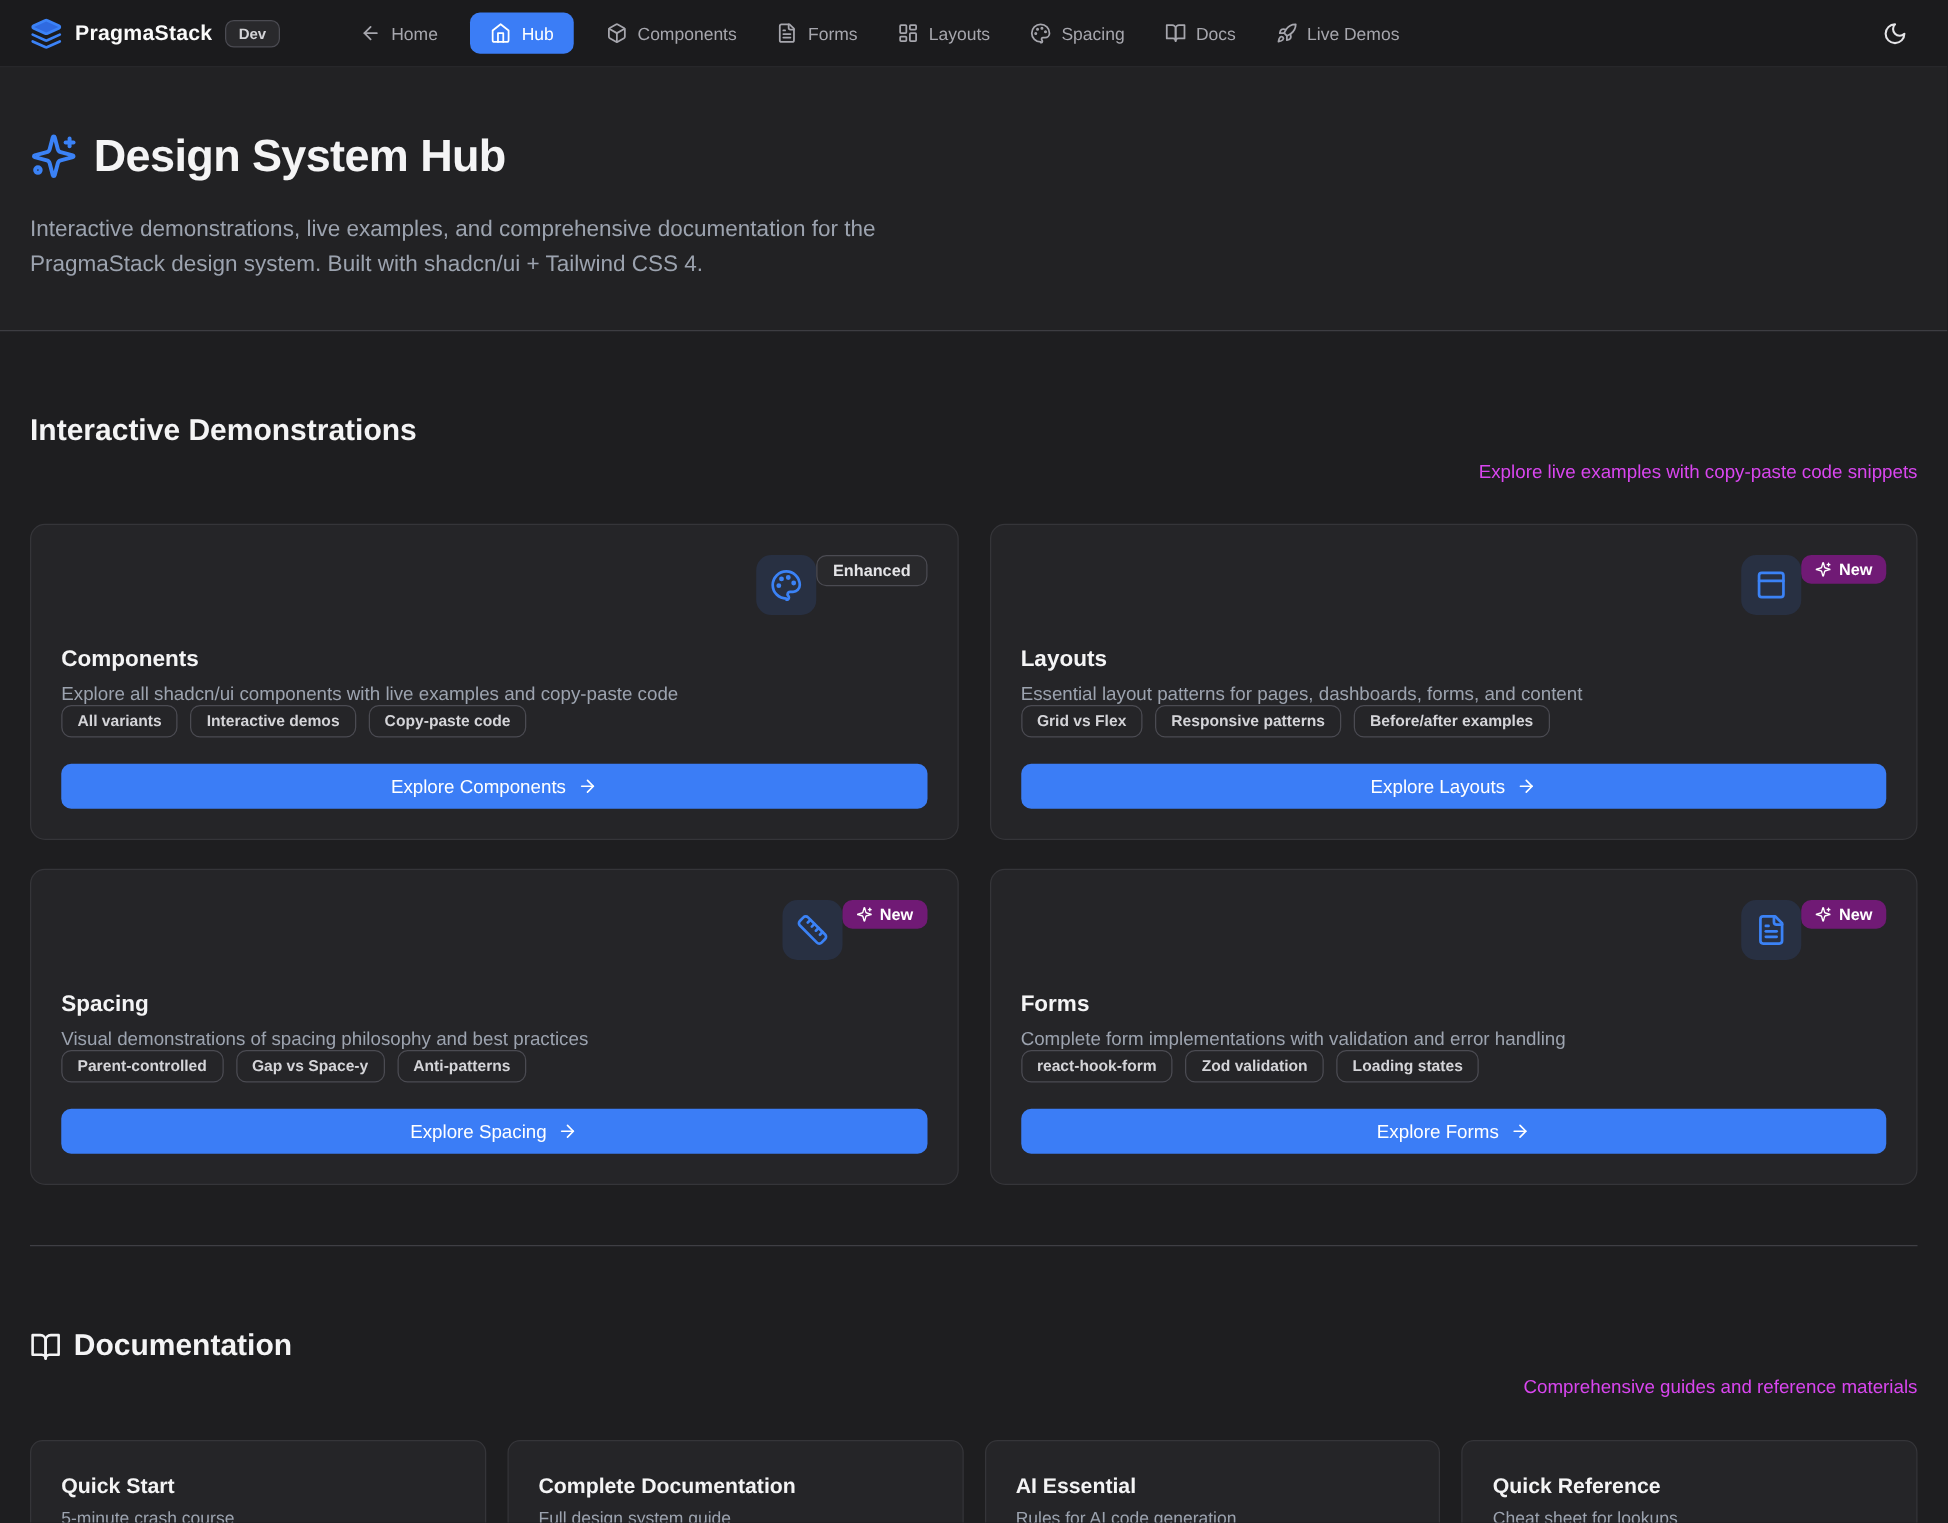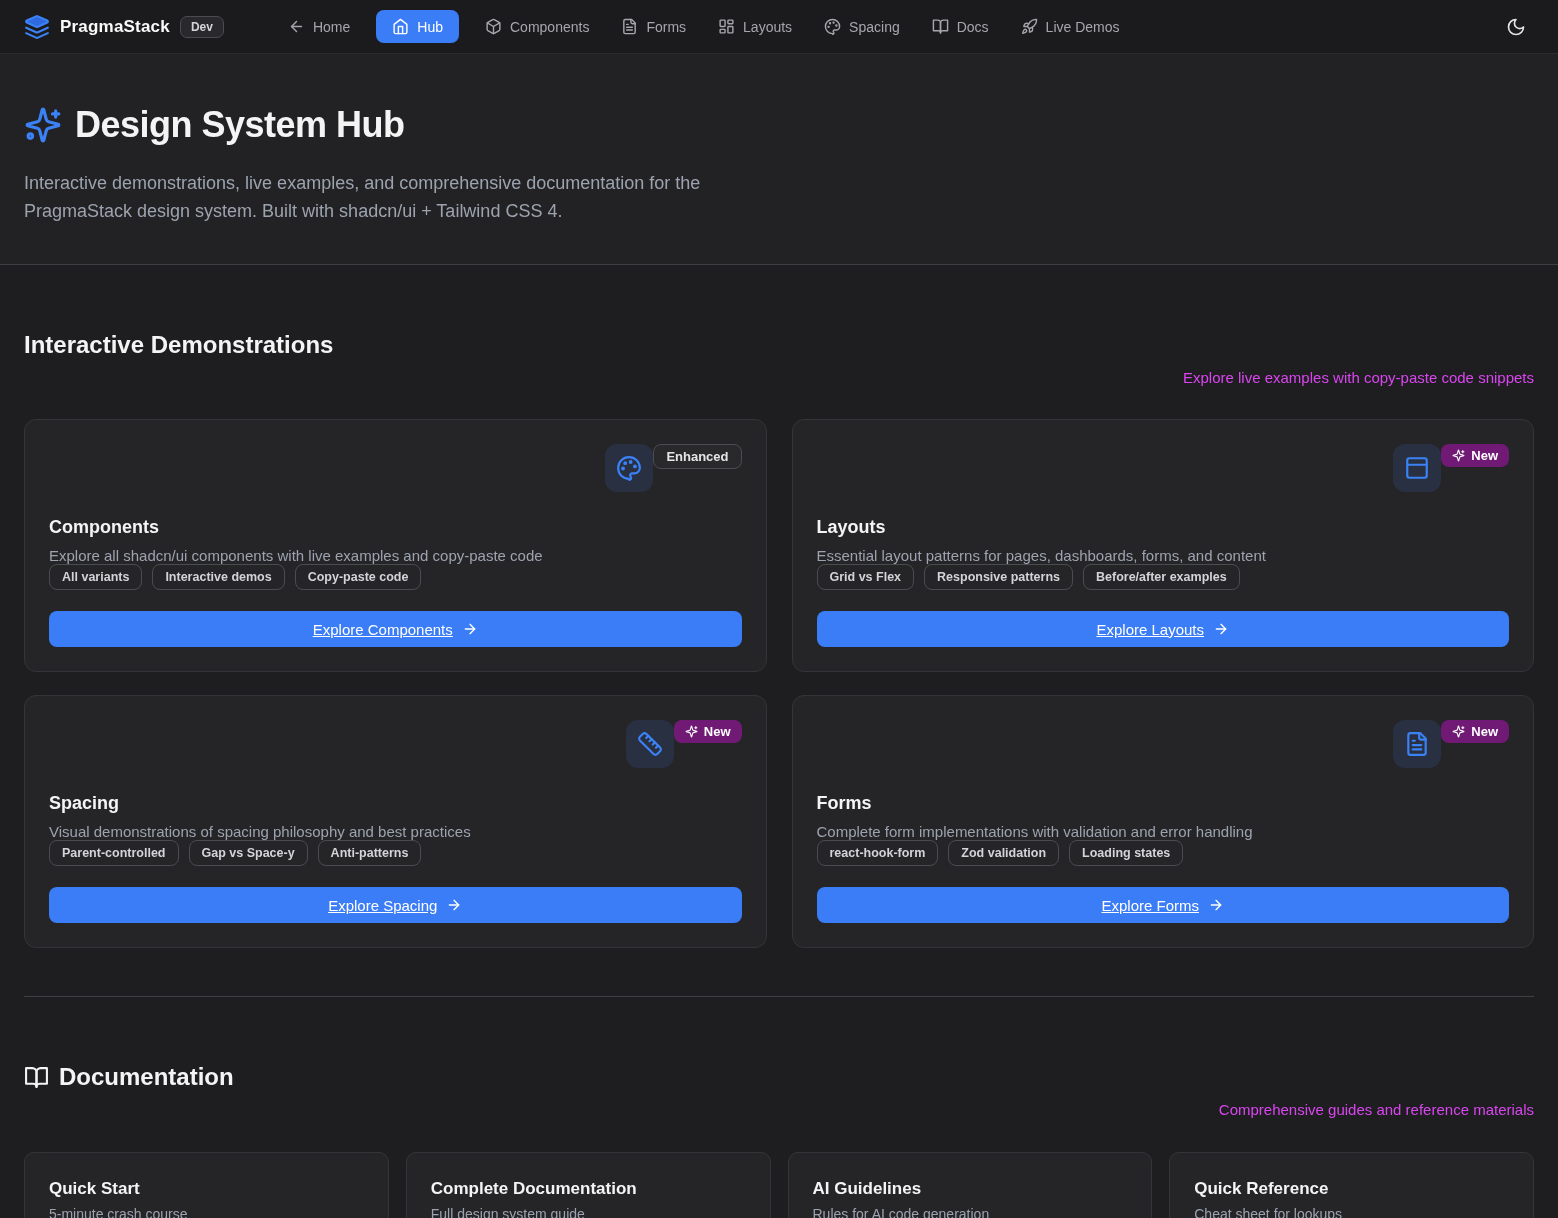--- a/index.html
+++ b/index.html
@@ -47,21 +47,21 @@
   .badge-new { display:flex; align-items:center; gap:6px; font-size:13px; font-weight:700;
                color:#fff; background:#701a75; border-radius:8px; padding:4px 11px; }
   .badge-new svg { stroke:#fff; }
   .card-title { margin-top:25px; font-size:18px; font-weight:700; color:#f4f4f5; }
   .card-desc { margin-top:9px; font-size:15px; color:#9ca3af; }
   .tag-row { margin-top:auto; display:flex; gap:10px; }
   .tag { font-size:12.5px; font-weight:700; color:#d4d4d8; border:1px solid #4b4b52;
          border-radius:8px; padding:5px 12px; cursor:default; }
   .cta-btn { margin-top:21px; height:40px; width:100%; background:#3b7df6; border:none;
              border-radius:8px; color:#fff; font-size:15px; font-weight:500; font-family:inherit;
-             display:flex; align-items:center; justify-content:center; gap:9px; cursor:pointer;text-decoration:underline; }
+             display:flex; align-items:center; justify-content:center; gap:9px; cursor:pointer; }
   .cta-btn svg { stroke:#fff; }
 
   .divider { margin-top:48px; border:none; border-top:1px solid #3f3f44; }
 
   .doc-grid { margin-top:34px; display:grid; grid-template-columns:repeat(4,1fr); gap:17px; }
   .doc-card { background:#252528; border:1px solid #353539; border-radius:10px; padding:26px 24px;
               height:95px; cursor:pointer; }
   .doc-title { font-size:17px; font-weight:700; color:#f4f4f5; }
   .doc-desc { margin-top:7px; font-size:14px; color:#9ca3af; }
 </style>
@@ -374,21 +374,21 @@
   <div class="doc-grid">
     <section class="doc-card">
       <h3 class="doc-title">Quick Start</h3>
       <p class="doc-desc">5-minute crash course</p>
     </section>
     <section class="doc-card">
       <h3 class="doc-title">Complete Documentation</h3>
       <p class="doc-desc">Full design system guide</p>
     </section>
     <section class="doc-card">
-      <h3 class="doc-title">AI Guidelines</h3>
+      <h3 class="doc-title">AI Essential</h3>
       <p class="doc-desc">Rules for AI code generation</p>
     </section>
     <section class="doc-card">
       <h3 class="doc-title">Quick Reference</h3>
       <p class="doc-desc">Cheat sheet for lookups</p>
     </section>
   </div>
 
 </main>
 

